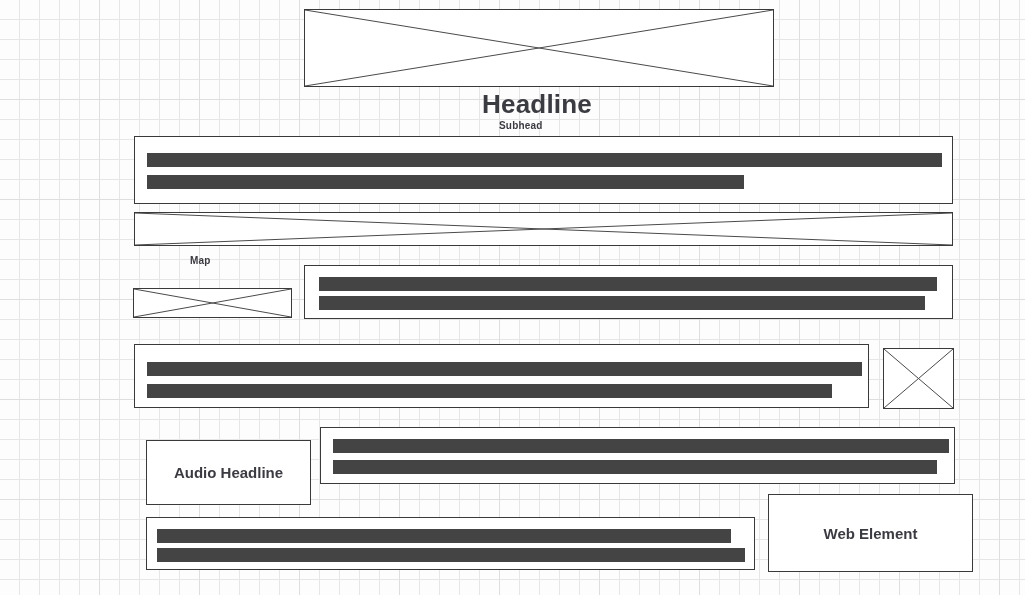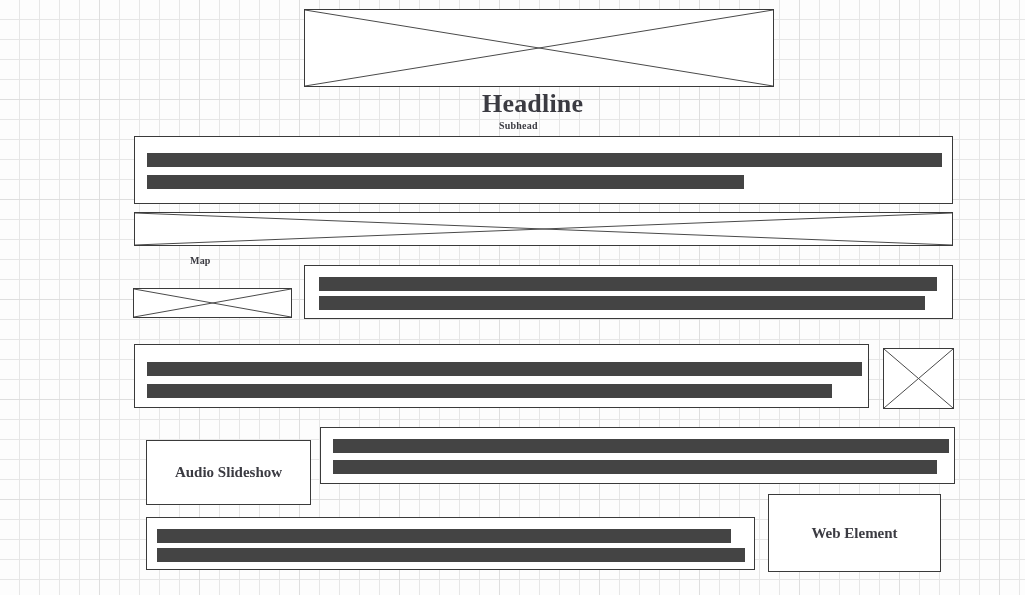--- a/index.html
+++ b/index.html
@@ -15,21 +15,20 @@
     position: relative;
     width: 1025px;
     height: 595px;
     overflow: hidden;
     background-color: #fdfdfd;
     background-image:
       linear-gradient(to right, #e6e6e6 1px, transparent 1px),
       linear-gradient(to bottom, #e6e6e6 1px, transparent 1px);
     background-size: 20px 20px;
     background-position: -1px -1px;
-    font-family: Liberation Serif, serif;
   }
   .grid-overlay {
     position: absolute;
     inset: 0;
     pointer-events: none;
     background-image:
       linear-gradient(to right, #d8d8d8 1px, transparent 1px),
       linear-gradient(to bottom, #d8d8d8 1px, transparent 1px);
     background-size: 100px 100px;
     background-position: -1px -1px;
@@ -142,30 +141,30 @@
   </div>
 
   <div class="node xbox" id="side-thumb" style="left: 883px; top: 348px; width: 71px; height: 61px;">
     <svg viewBox="0 0 100 100" preserveAspectRatio="none">
       <line x1="0" y1="0" x2="100" y2="100"></line>
       <line x1="100" y1="0" x2="0" y2="100"></line>
     </svg>
   </div>
 
   <div class="node frame" id="audio-slideshow" style="left: 146px; top: 440px; width: 165px; height: 65px;">
-    <div class="centered-label">Audio Slideshow</div>
+    <div class="centered-label">Audio Headline</div>
   </div>
 
   <div class="node frame" id="text-block-4" style="left: 320px; top: 427px; width: 635px; height: 57px;">
     <div class="bar" style="left: 12px; top: 11px; width: 616px;"></div>
     <div class="bar" style="left: 12px; top: 32px; width: 604px;"></div>
   </div>
 
   <div class="node frame" id="text-block-5" style="left: 146px; top: 517px; width: 609px; height: 53px;">
     <div class="bar" style="left: 10px; top: 11px; width: 574px;"></div>
     <div class="bar" style="left: 10px; top: 30px; width: 588px;"></div>
   </div>
 
-  <div class="node frame" id="web-element" style="left: 768px; top: 494px; width: 173px; height: 78px;">
+  <div class="node frame" id="web-element" style="left: 768px; top: 494px; width: 205px; height: 78px;">
     <div class="centered-label">Web Element</div>
   </div>
 
 </div>
 
 </body></html>

